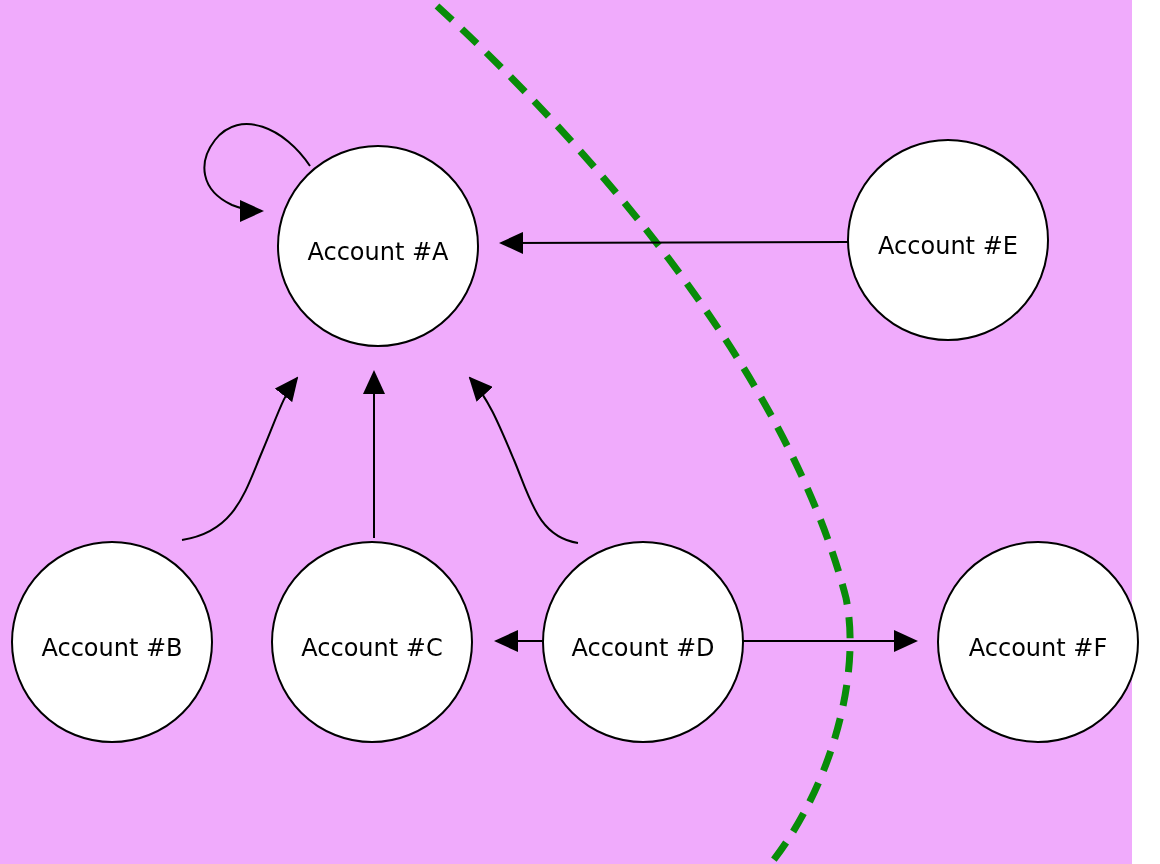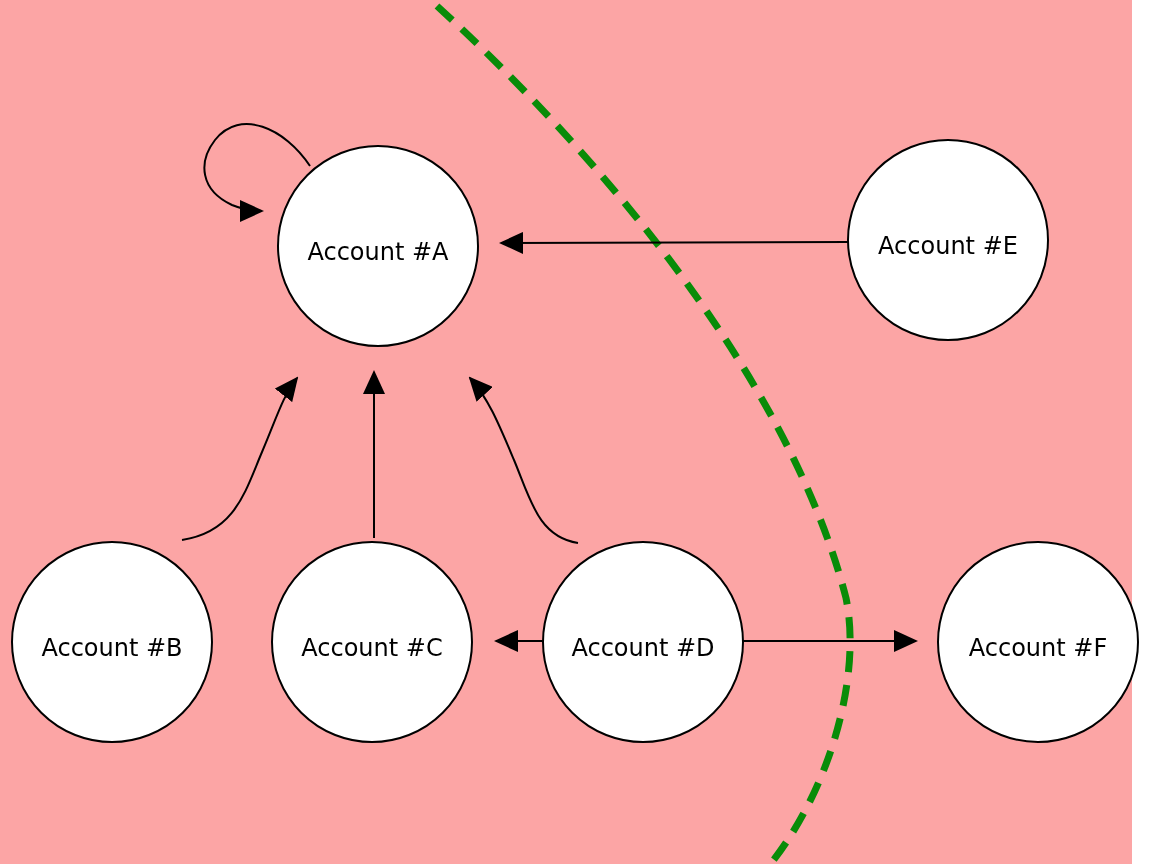--- a/index.html
+++ b/index.html
@@ -8,21 +8,21 @@
     background: #ffffff;
     width: 1160px;
     height: 864px;
     overflow: hidden;
     font-family: "DejaVu Sans", "Liberation Sans", sans-serif;
   }
   .stage {
     position: relative;
     width: 1132px;
     height: 864px;
-    background: #fca5a5;
+    background: #f0abfc;
   }
   svg { display: block; }
   .node-circle {
     fill: #ffffff;
     stroke: #000000;
     stroke-width: 2;
   }
   .node-label {
     fill: #000000;
     font-family: "DejaVu Sans", "Liberation Sans", sans-serif;

